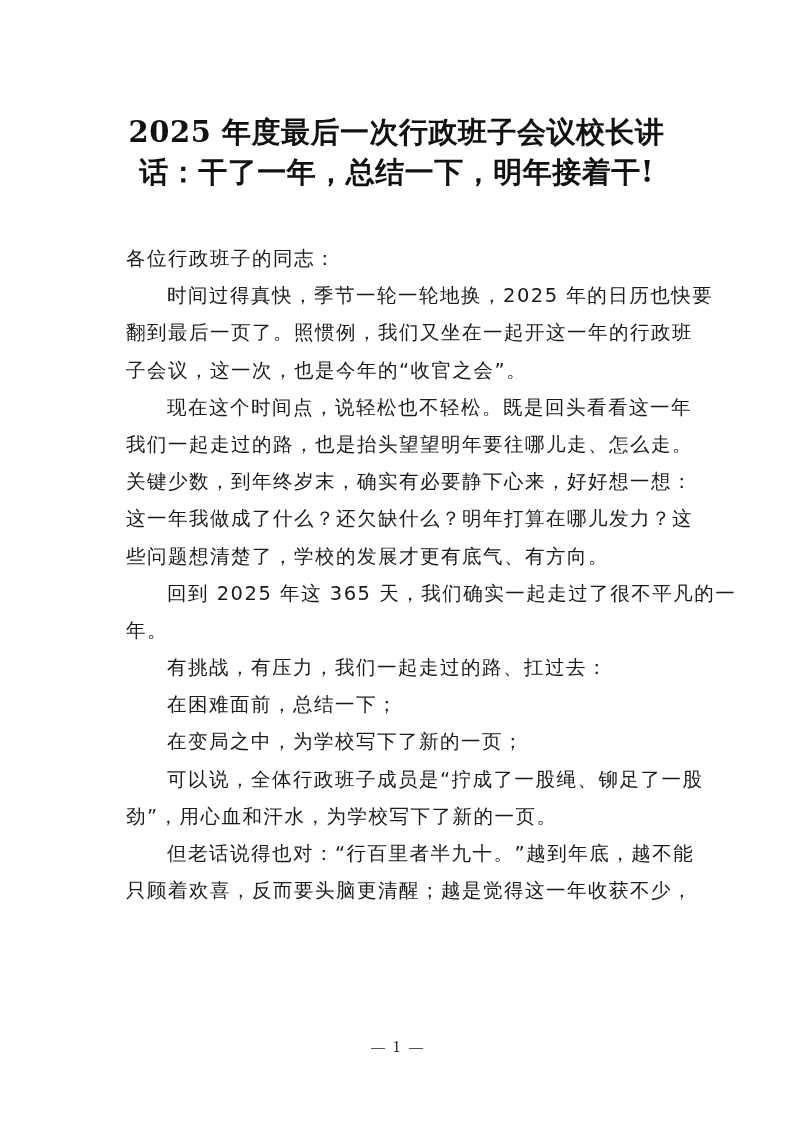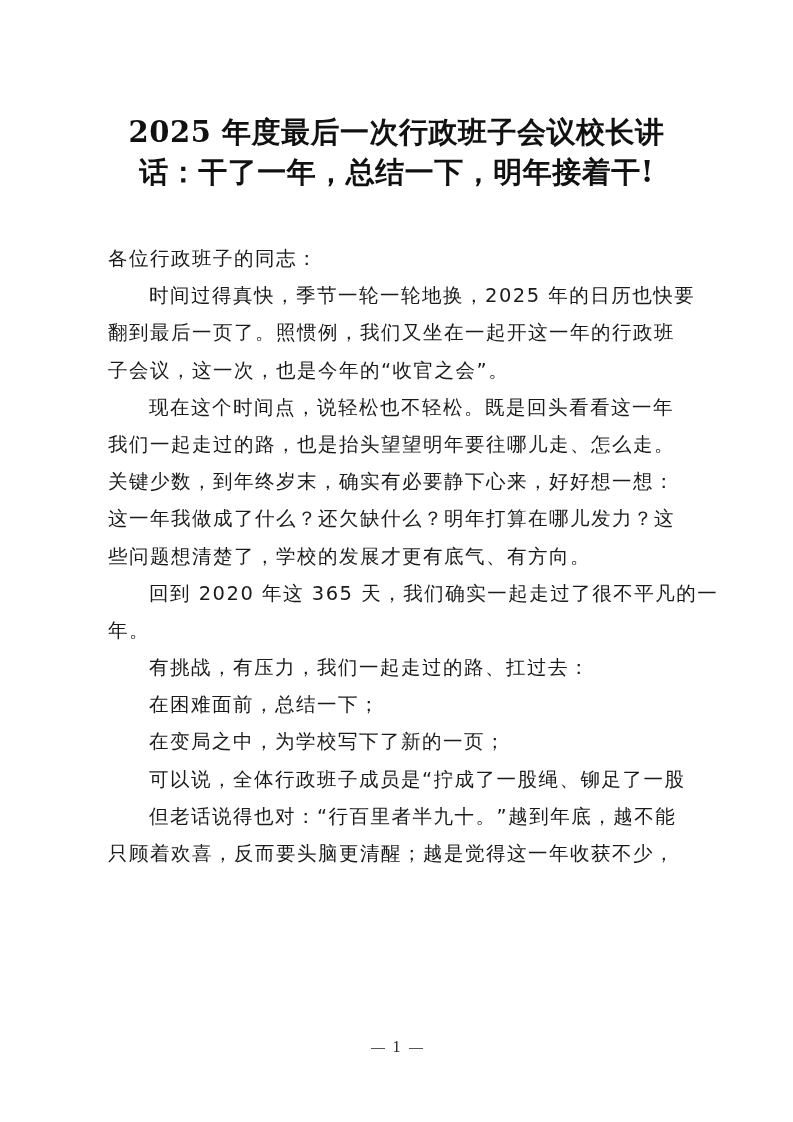--- a/index.html
+++ b/index.html
@@ -11,21 +11,21 @@
     font-weight: bold; font-size: 29px; line-height: 40px;
     color: #111; text-align: center; letter-spacing: 0.5px;
   }
   .title-line { display: block; white-space: nowrap; }
   .body {
     position: absolute; left: 108px; top: 240px; width: 580px;
     font-family: "DejaVu Sans", "Liberation Sans", sans-serif;
     font-size: 19.5px; line-height: 37.2px; color: #1a1a1a;
     letter-spacing: 1.5px;
   }
-  .line { display: block; white-space: nowrap; height: 37.2px; }
+  .line { display: block; white-space: nowrap; height: 37.2px; margin-left: 18px; }
   .line.indent { padding-left: 41px; }
   .footer {
     position: absolute; left: 0; width: 793px; top: 1038px;
     text-align: center; font-family: "Liberation Serif", serif;
     font-size: 16px; color: #222;
   }
   .footer .dash { display: inline-block; width: 14px; height: 1px; background: #555; vertical-align: middle; margin: 0 8px; }
 </style>
 </head>
 <body>
@@ -39,26 +39,27 @@
   <div class="body" id="body">
       <span class="line">各位行政班子的同志：</span>
       <span class="line indent">时间过得真快，季节一轮一轮地换，2025 年的日历也快要</span>
       <span class="line">翻到最后一页了。照惯例，我们又坐在一起开这一年的行政班</span>
       <span class="line">子会议，这一次，也是今年的“收官之会”。</span>
       <span class="line indent">现在这个时间点，说轻松也不轻松。既是回头看看这一年</span>
       <span class="line">我们一起走过的路，也是抬头望望明年要往哪儿走、怎么走。</span>
       <span class="line">关键少数，到年终岁末，确实有必要静下心来，好好想一想：</span>
       <span class="line">这一年我做成了什么？还欠缺什么？明年打算在哪儿发力？这</span>
       <span class="line">些问题想清楚了，学校的发展才更有底气、有方向。</span>
-      <span class="line indent">回到 2020 年这 365 天，我们确实一起走过了很不平凡的一</span>
+      <span class="line indent">回到 2025 年这 365 天，我们确实一起走过了很不平凡的一</span>
       <span class="line">年。</span>
       <span class="line indent">有挑战，有压力，我们一起走过的路、扛过去：</span>
       <span class="line indent">在困难面前，总结一下；</span>
       <span class="line indent">在变局之中，为学校写下了新的一页；</span>
       <span class="line indent">可以说，全体行政班子成员是“拧成了一股绳、铆足了一股</span>
+      <span class="line">劲”，用心血和汗水，为学校写下了新的一页。</span>
       <span class="line indent">但老话说得也对：“行百里者半九十。”越到年底，越不能</span>
       <span class="line">只顾着欢喜，反而要头脑更清醒；越是觉得这一年收获不少，</span>
     </div>
 
   <div class="footer">
     <span class="dash"></span><span>1</span><span class="dash"></span>
   </div>
 </div>
 
 </body></html>

